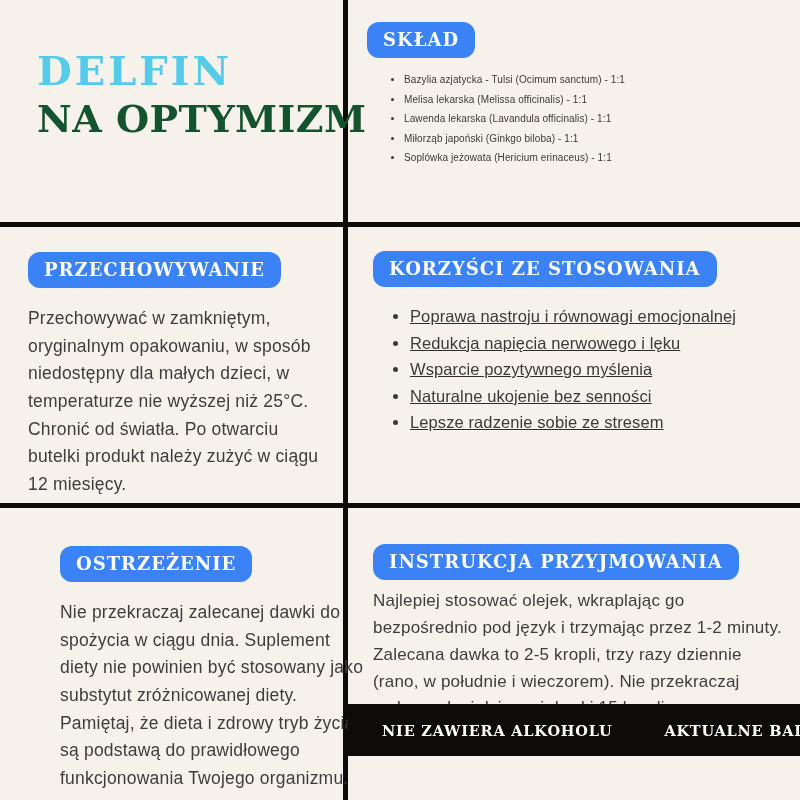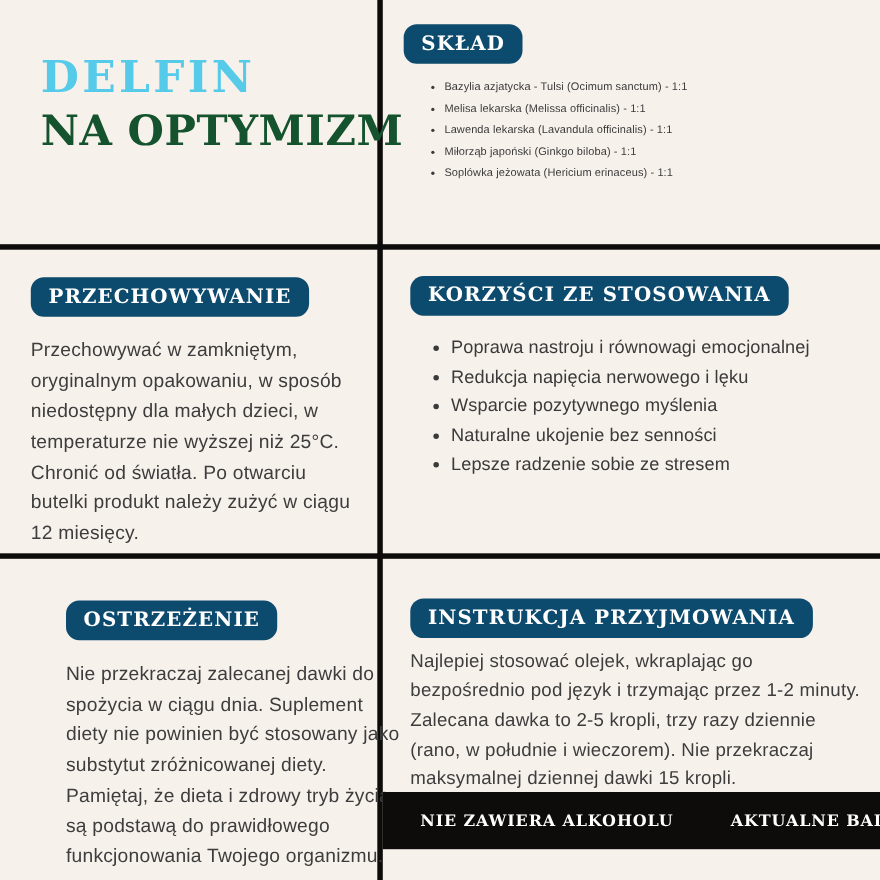--- a/index.html
+++ b/index.html
@@ -45,21 +45,21 @@
     letter-spacing: 0.5px;
     color: #14532d;
     line-height: 1.2;
     white-space: nowrap;
     text-align: right;
   }
 
   
   .badge {
     display: inline-block;
-    background: #0c4a6e;
+    background: #3b82f6;
     color: #ffffff;
     font-family: "DejaVu Serif", serif;
     font-weight: bold;
     font-size: 18px;
     letter-spacing: 1px;
     padding: 7px 16px 8px 16px;
     border-radius: 12px;
     white-space: nowrap;
   }
 
@@ -88,27 +88,27 @@
     padding-left: 37px;
     list-style: disc;
     color: #2e2e2e;
   }
   ul.dot-list li {
     font-size: 10px;
     letter-spacing: 0.1px;
     color: #3a3a3a;
     margin-bottom: 8.5px;
   }
-  .cell-korzysci ul.dot-list { margin-top: 20px; }
+  .cell-korzysci ul.dot-list { margin-top: 20px; text-decoration: underline; }
   .cell-korzysci ul.dot-list li { font-size: 16.5px; margin-bottom: 7.5px; }
 
   
   .footer-bar {
     position: absolute;
-    left: 348px; top: 720px;
+    left: 348px; top: 704px;
     width: 452px; height: 52px;
     background: #0d0c0a;
     display: flex;
     align-items: center;
     padding-left: 34px;
     gap: 52px;
   }
   .footer-label {
     color: #ffffff;
     font-family: "DejaVu Serif", serif;

